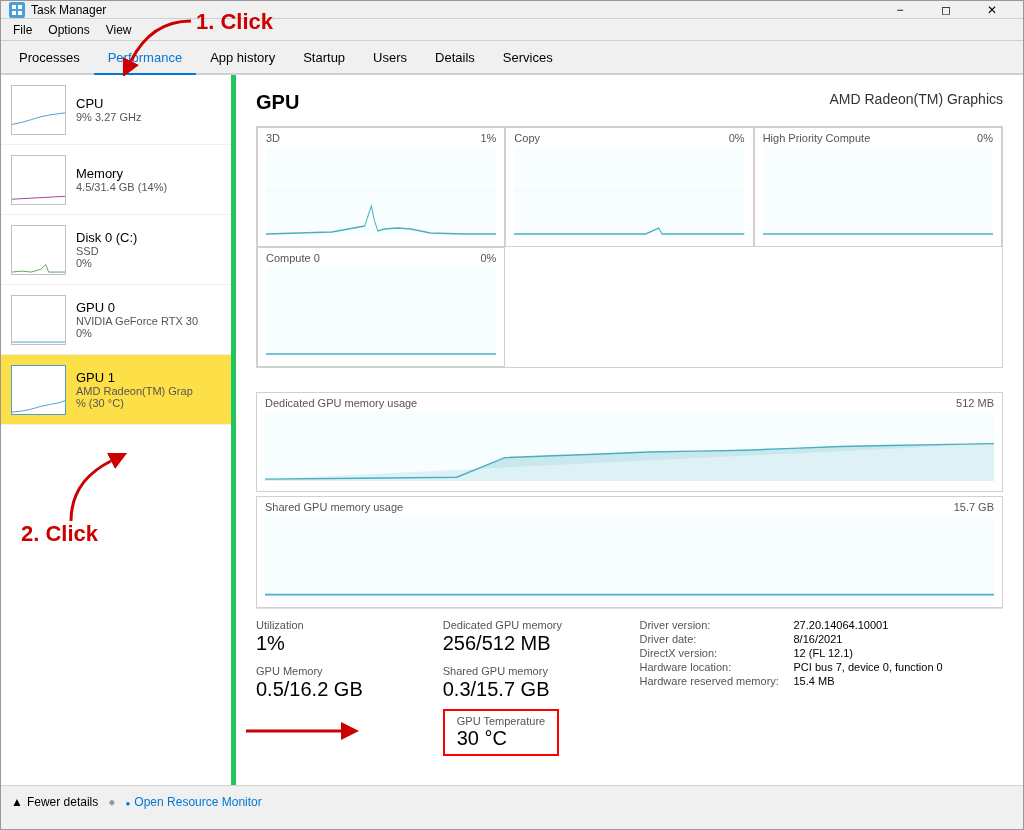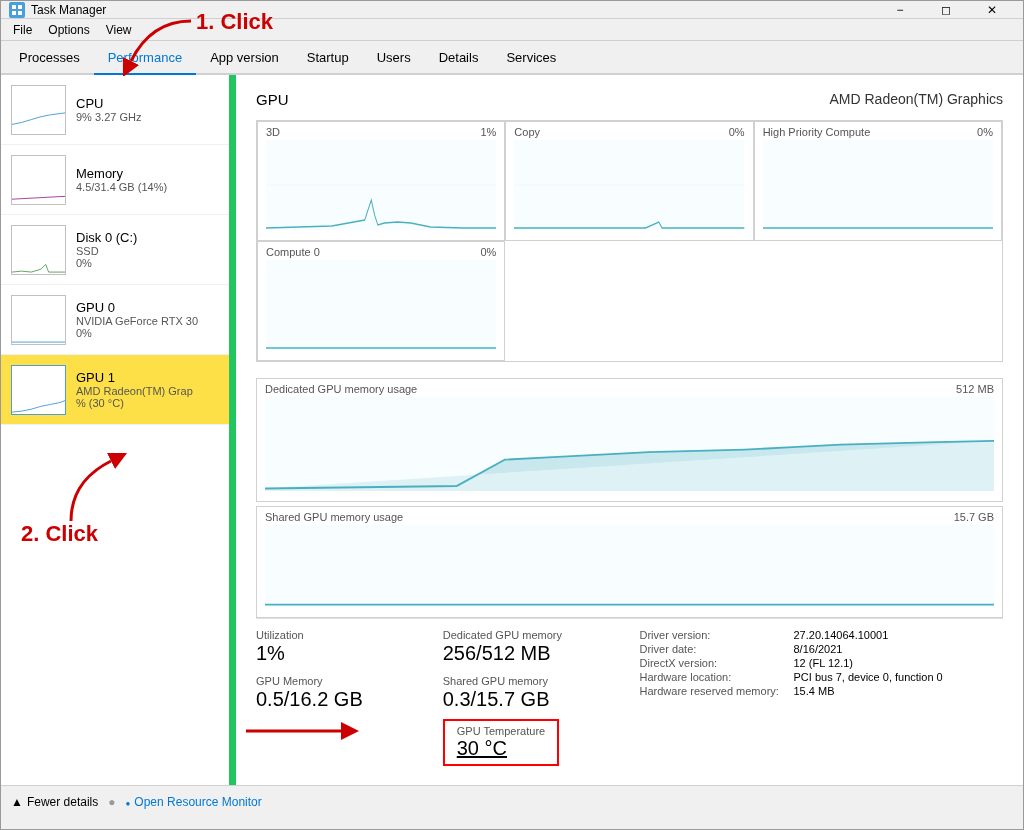--- a/index.html
+++ b/index.html
@@ -44,21 +44,21 @@
     
     .main-layout {
       display: flex;
       height: calc(830px - 32px - 22px - 34px - 32px);
       background: white;
     }
     
     
     .sidebar {
       width: 235px;
-      border-right: 7px solid #22c55e;
+      border-right: 5px solid #22c55e;
       background: white;
       overflow-y: auto;
     }
     .sidebar-item {
       display: flex;
       align-items: center;
       padding: 8px 10px;
       cursor: pointer;
       border-bottom: 1px solid #f0f0f0;
       gap: 10px;
@@ -85,21 +85,21 @@
       padding: 16px 20px;
       overflow-y: auto;
       background: white;
     }
     .gpu-header {
       display: flex;
       justify-content: space-between;
       align-items: flex-start;
       margin-bottom: 12px;
     }
-    .gpu-title { font-size: 15px; font-weight: 400; }
+    .gpu-title { font-size: 20px; font-weight: 700; }
     .gpu-model { font-size: 14px; color: #333; }
     .chart-cell {
       border: 1px solid #d0d0d0;
       padding: 4px 8px;
       position: relative;
       height: 120px;
     }
     .chart-label {
       display: flex;
       justify-content: space-between;
@@ -148,21 +148,21 @@
     .driver-val { color: #000; }
     
     
     .temp-box {
       border: 2px solid red;
       display: inline-block;
       padding: 4px 12px;
       margin-top: 8px;
     }
     .temp-label { font-size: 11px; color: #555; }
-    .temp-value { font-size: 20px; font-weight: 300; text-decoration: underline; }
+    .temp-value { font-size: 20px; font-weight: 300; }
     
     
     .bottom-bar {
       height: 32px;
       background: #f0f0f0;
       border-top: 1px solid #d0d0d0;
       display: flex;
       align-items: center;
       padding: 0 10px;
       gap: 10px;
@@ -205,21 +205,21 @@
 
   <div class="menu-bar">
     <span class="menu-item">File</span>
     <span class="menu-item">Options</span>
     <span class="menu-item">View</span>
   </div>
 
   <div class="tab-bar">
     <div class="tab">Processes</div>
     <div class="tab active">Performance</div>
-    <div class="tab">App version</div>
+    <div class="tab">App history</div>
     <div class="tab">Startup</div>
     <div class="tab">Users</div>
     <div class="tab">Details</div>
     <div class="tab">Services</div>
   </div>
 
   <div class="main-layout">
 
     <div class="sidebar">
 
@@ -347,21 +347,21 @@
             <div class="chart-canvas">
               <svg width="100%" height="100%" viewBox="0 0 350 90" preserveAspectRatio="none">
                 <rect width="350" height="90" fill="#f8feff"></rect>
                 <polyline points="0,88 350,88" fill="none" stroke="#4ab0c0" stroke-width="1.5"></polyline>
               </svg>
             </div>
           </div>
         </div>
       </div>
 
-      <div class="chart-big" style="margin-top:16px; height:124px; border:1px solid #d0d0d0;">
+      <div class="chart-big" style="margin-top:24px; height:100px; border:1px solid #d0d0d0;">
         <div class="chart-label">
           <span>Dedicated GPU memory usage</span>
           <span>512 MB</span>
         </div>
         <div style="height:calc(100% - 20px); position:relative;">
           <svg width="100%" height="100%" viewBox="0 0 760 75" preserveAspectRatio="none">
             <rect width="760" height="75" fill="#f8feff"></rect>
             <polyline points="0,73 100,72 200,71 250,50 300,48 350,46 400,44 450,43 500,42 550,40 600,38 650,37 700,36 760,35" fill="rgba(74,176,192,0.15)" stroke="#4ab0c0" stroke-width="1.5"></polyline>
             <polyline points="0,73 100,72 200,71 250,50 300,48 350,46 400,44 450,43 500,42 550,40 600,38 650,37 700,36 760,35 760,75 0,75" fill="rgba(74,176,192,0.15)" stroke="none"></polyline>
           </svg>

